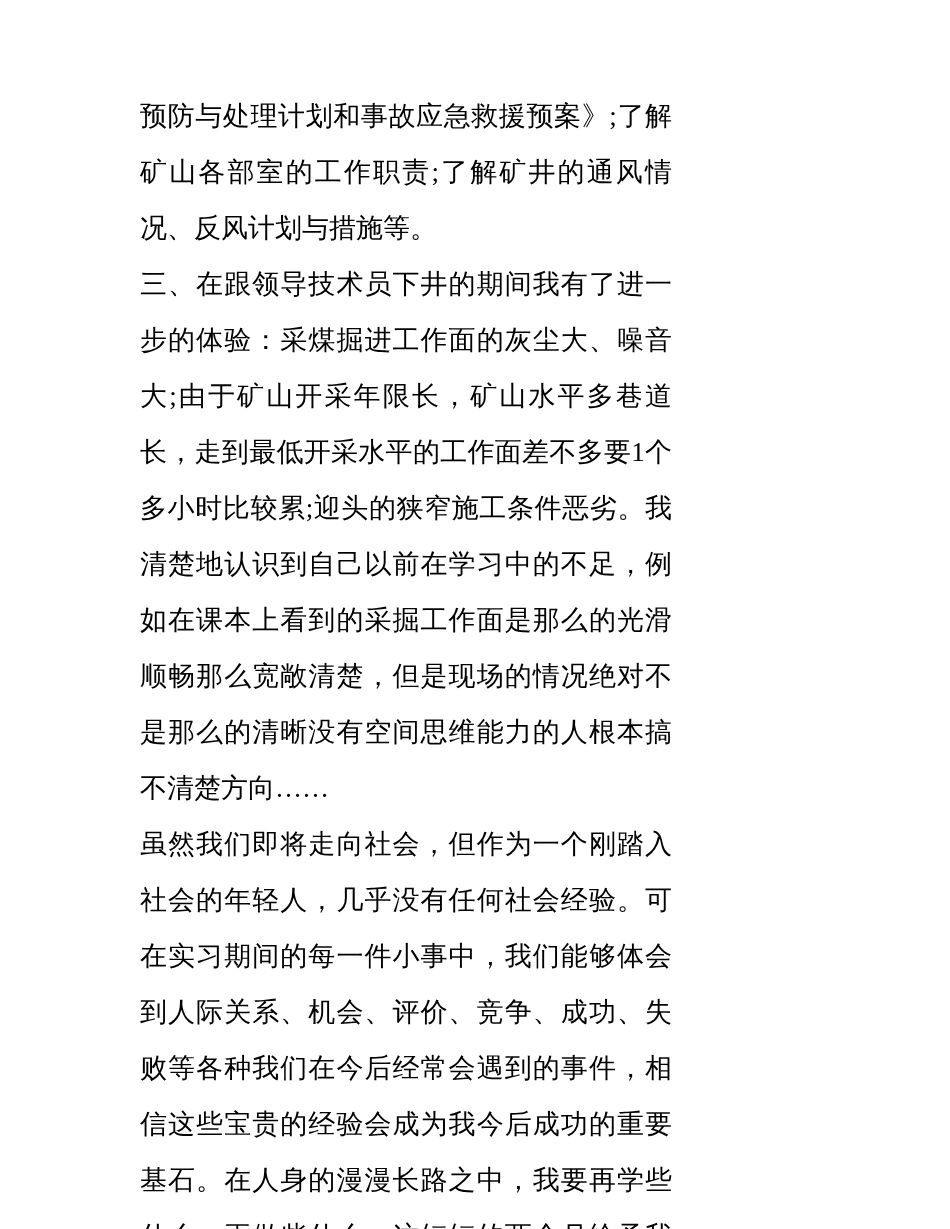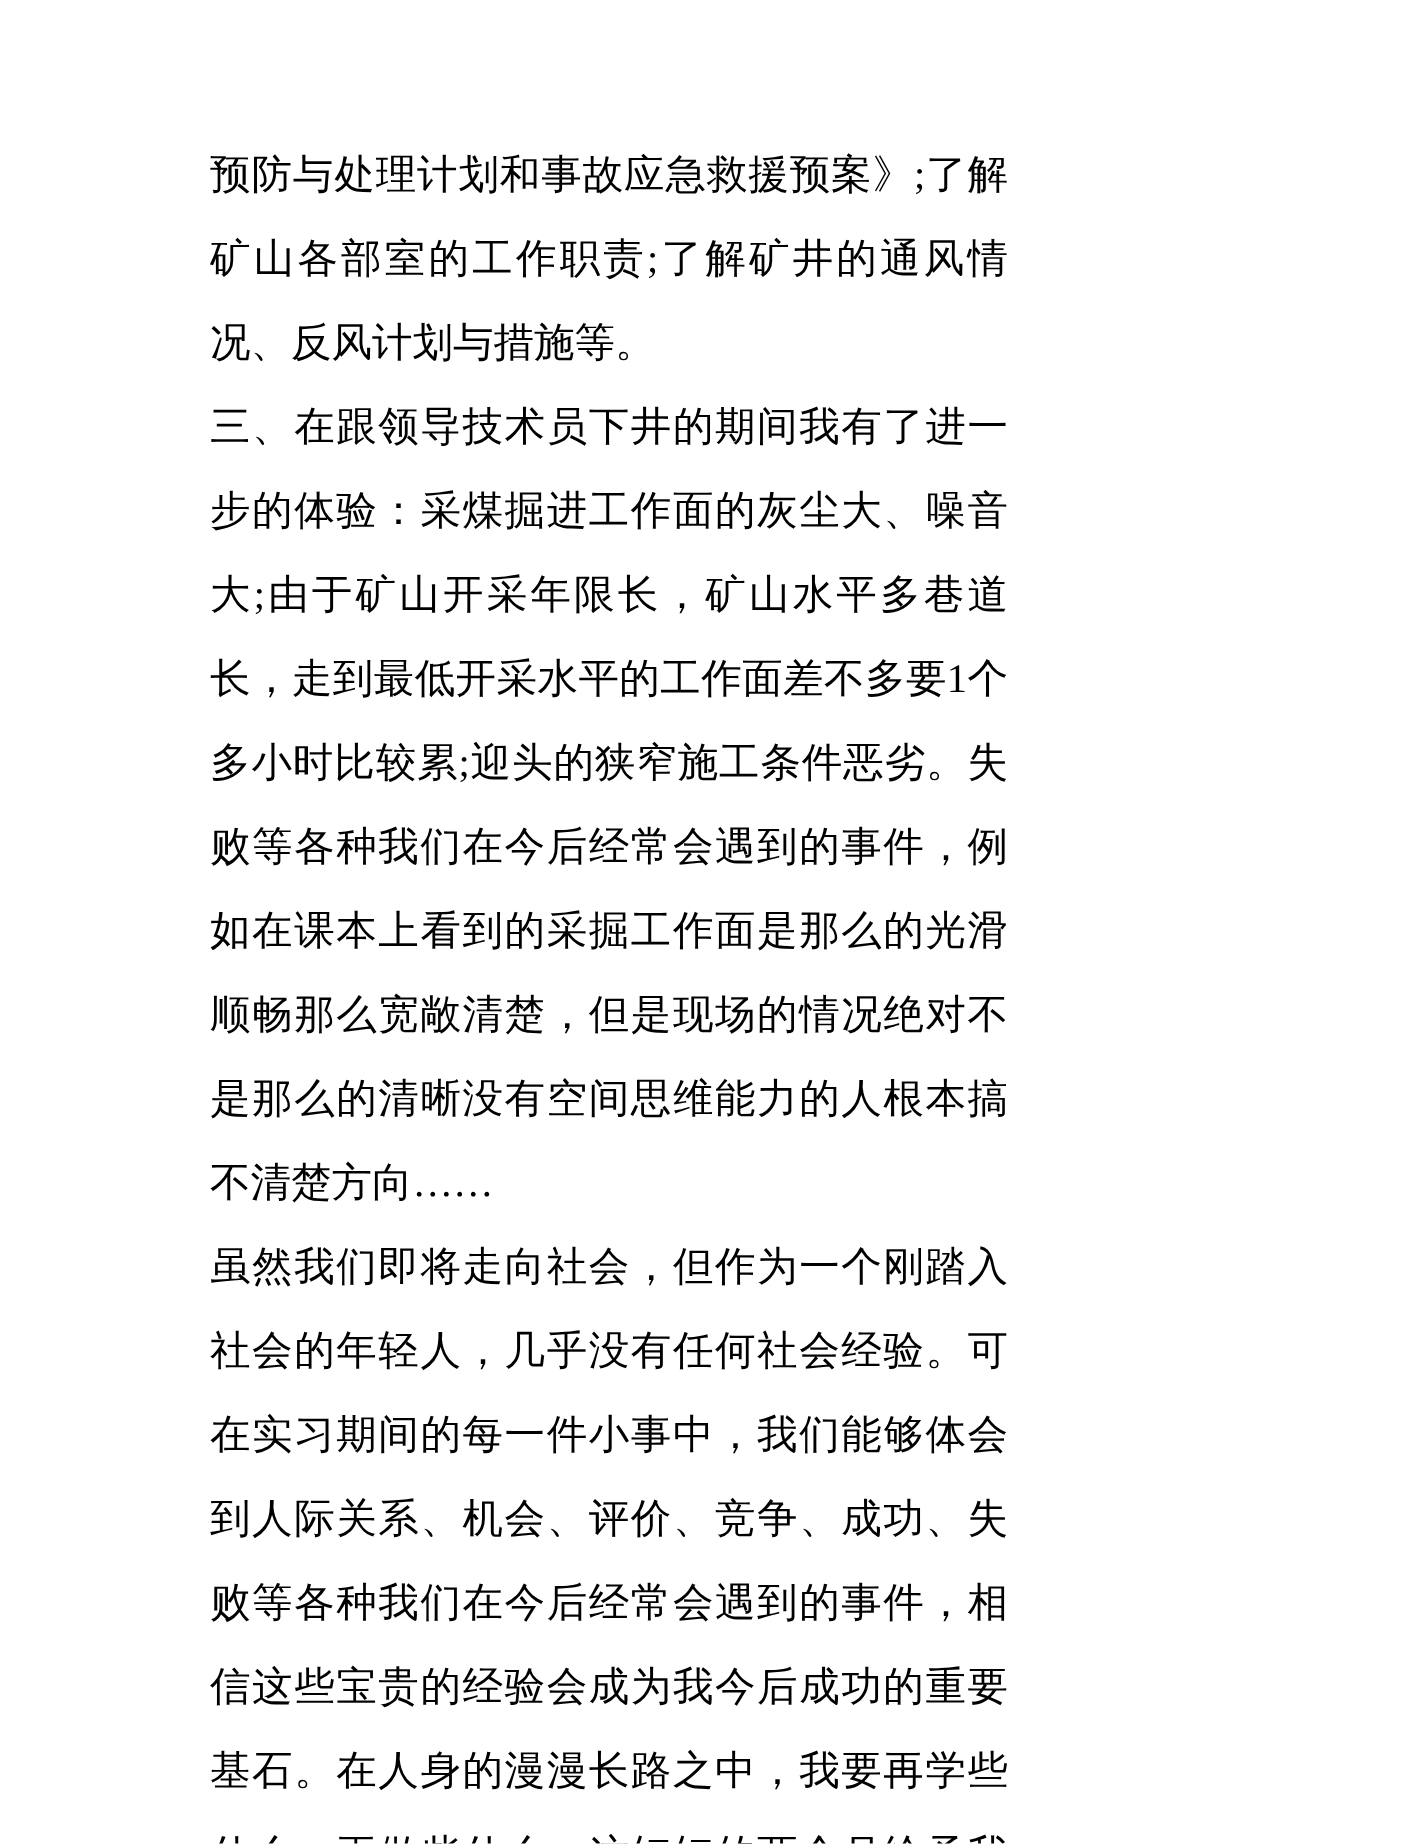--- a/index.html
+++ b/index.html
@@ -35,16 +35,16 @@
   .para + .para {
     margin-top: 0;
   }
 </style>
 </head>
 <body>
 
 <div class="page">
   <div class="doc-body">
     <p class="para">预防与处理计划和事故应急救援预案》;了解矿山各部室的工作职责;了解矿井的通风情况、反风计划与措施等。</p>
-    <p class="para">三、在跟领导技术员下井的期间我有了进一步的体验：采煤掘进工作面的灰尘大、噪音大;由于矿山开采年限长，矿山水平多巷道长，走到最低开采水平的工作面差不多要1个多小时比较累;迎头的狭窄施工条件恶劣。失败等各种我们在今后经常会遇到的事件，例如在课本上看到的采掘工作面是那么的光滑顺畅那么宽敞清楚，但是现场的情况绝对不是那么的清晰没有空间思维能力的人根本搞不清楚方向……</p>
+    <p class="para">三、在跟领导技术员下井的期间我有了进一步的体验：采煤掘进工作面的灰尘大、噪音大;由于矿山开采年限长，矿山水平多巷道长，走到最低开采水平的工作面差不多要1个多小时比较累;迎头的狭窄施工条件恶劣。我清楚地认识到自己以前在学习中的不足，例如在课本上看到的采掘工作面是那么的光滑顺畅那么宽敞清楚，但是现场的情况绝对不是那么的清晰没有空间思维能力的人根本搞不清楚方向……</p>
     <p class="para">虽然我们即将走向社会，但作为一个刚踏入社会的年轻人，几乎没有任何社会经验。可在实习期间的每一件小事中，我们能够体会到人际关系、机会、评价、竞争、成功、失败等各种我们在今后经常会遇到的事件，相信这些宝贵的经验会成为我今后成功的重要基石。在人身的漫漫长路之中，我要再学些什么，再做些什么，这短短的两个月给予我很好的启示。</p>
   </div>
 </div>
 
 </body></html>

